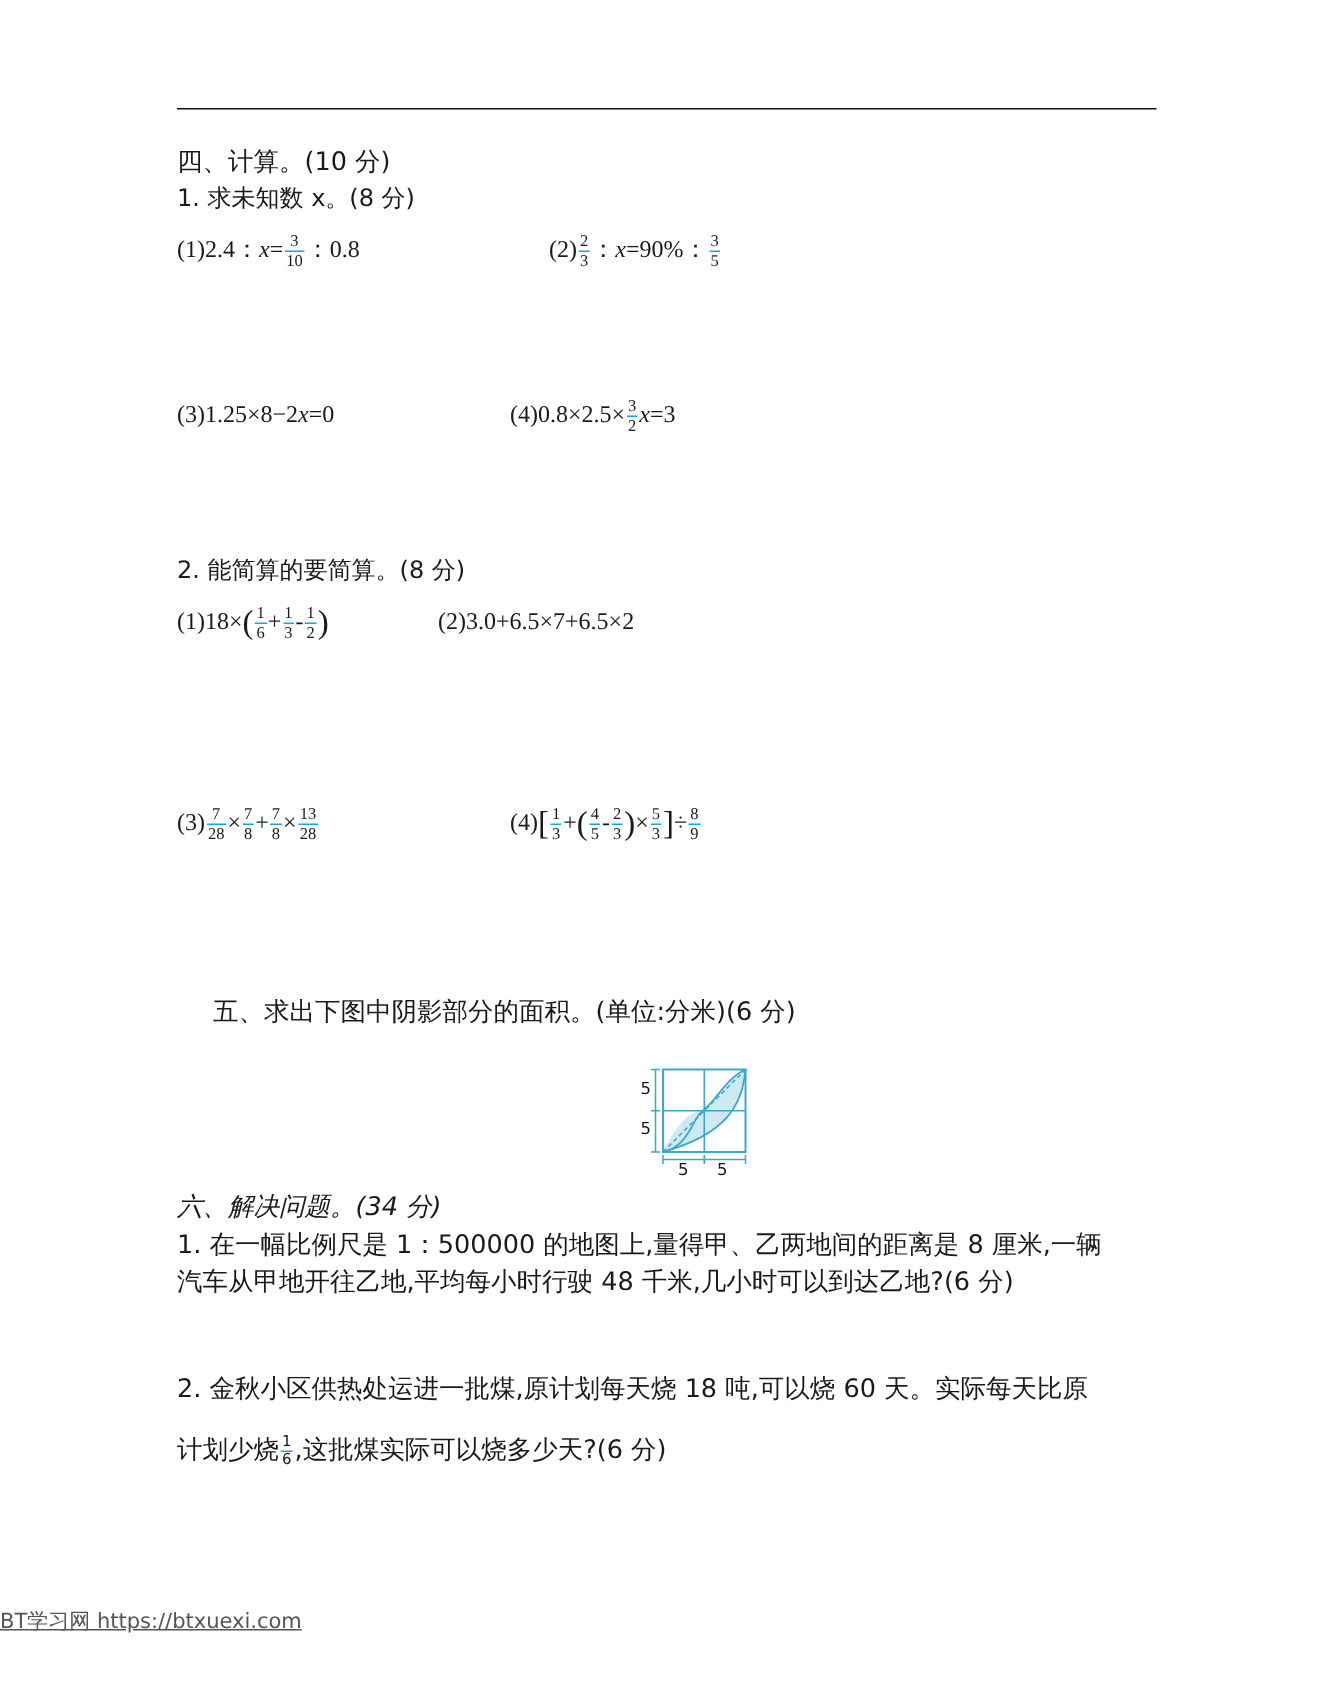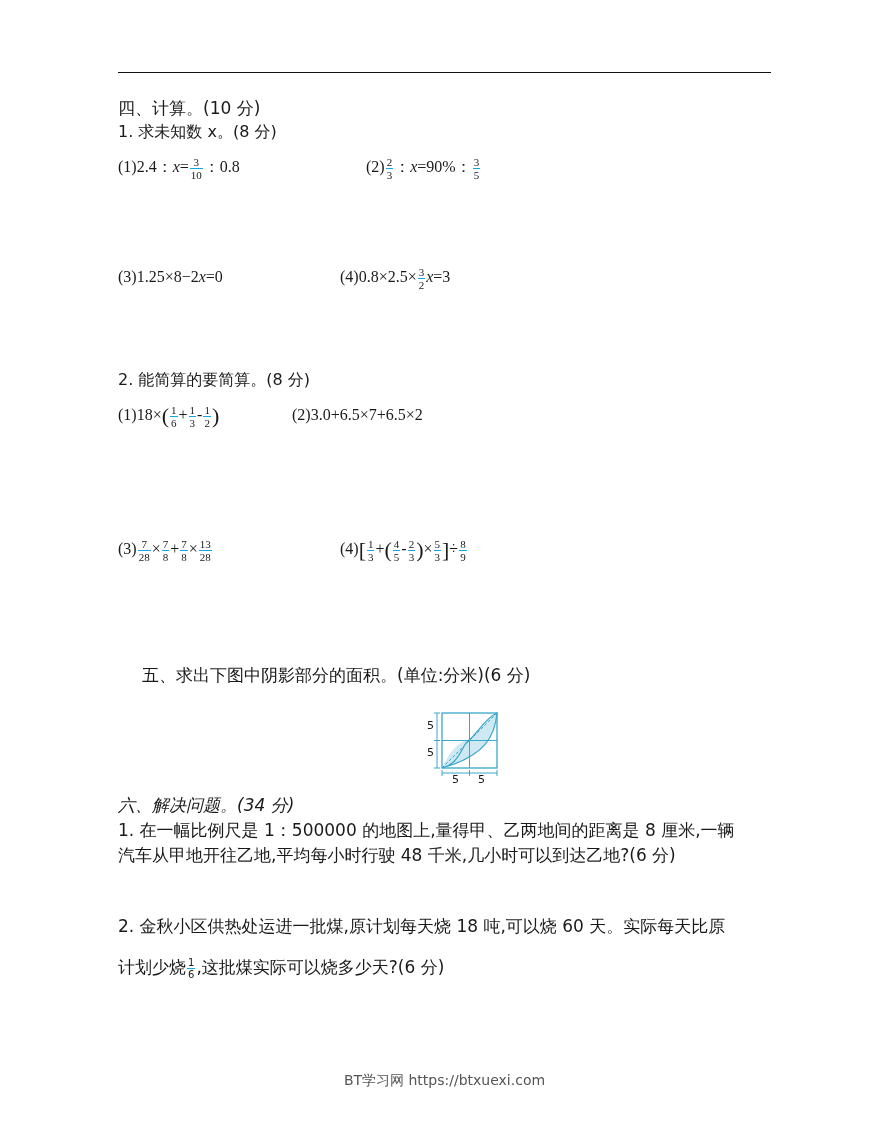--- a/index.html
+++ b/index.html
@@ -8,21 +8,21 @@
   .rule { position: absolute; left: 118px; top: 72px; width: 653px; height: 0; border-top: 1.5px solid #111; }
   .line { position: absolute; white-space: nowrap; font-size: 16px; line-height: 20px; }
   .serif { font-family: "Liberation Serif", "DejaVu Serif", serif; }
   .h { font-size: 17px; }
   .frac { display: inline-block; vertical-align: middle; text-align: center; font-size: 11px; line-height: 12px; margin: 0 1px; }
   .frac .n { display: block; padding: 0 1px; }
   .frac .d { display: block; border-top: 1px solid #0ea5e9; padding: 0 1px; }
   .big { font-size: 22px; vertical-align: middle; font-weight: 300; }
   .ital { font-style: italic; }
   .figure { position: absolute; left: 415px; top: 706px; width: 90px; height: 80px; }
-  .footer { position: absolute; top: 1072px; left: 0; width: 889px; text-align: center; font-size: 14px; color: #555; }
+  .footer { position: absolute; top: 1072px; left: 0; width: 889px; text-align: left; font-size: 14px; color: #555; text-decoration: underline; }
 </style>
 </head>
 <body>
 
 <div class="rule"></div>
 
 <div class="line h" style="left:118px;top:98px;">四、计算。(10 分)</div>
 <div class="line" style="left:118px;top:122px;">1. 求未知数 x。(8 分)</div>
 
 <div class="line serif" style="left:118px;top:152px;height:30px;line-height:30px;">

